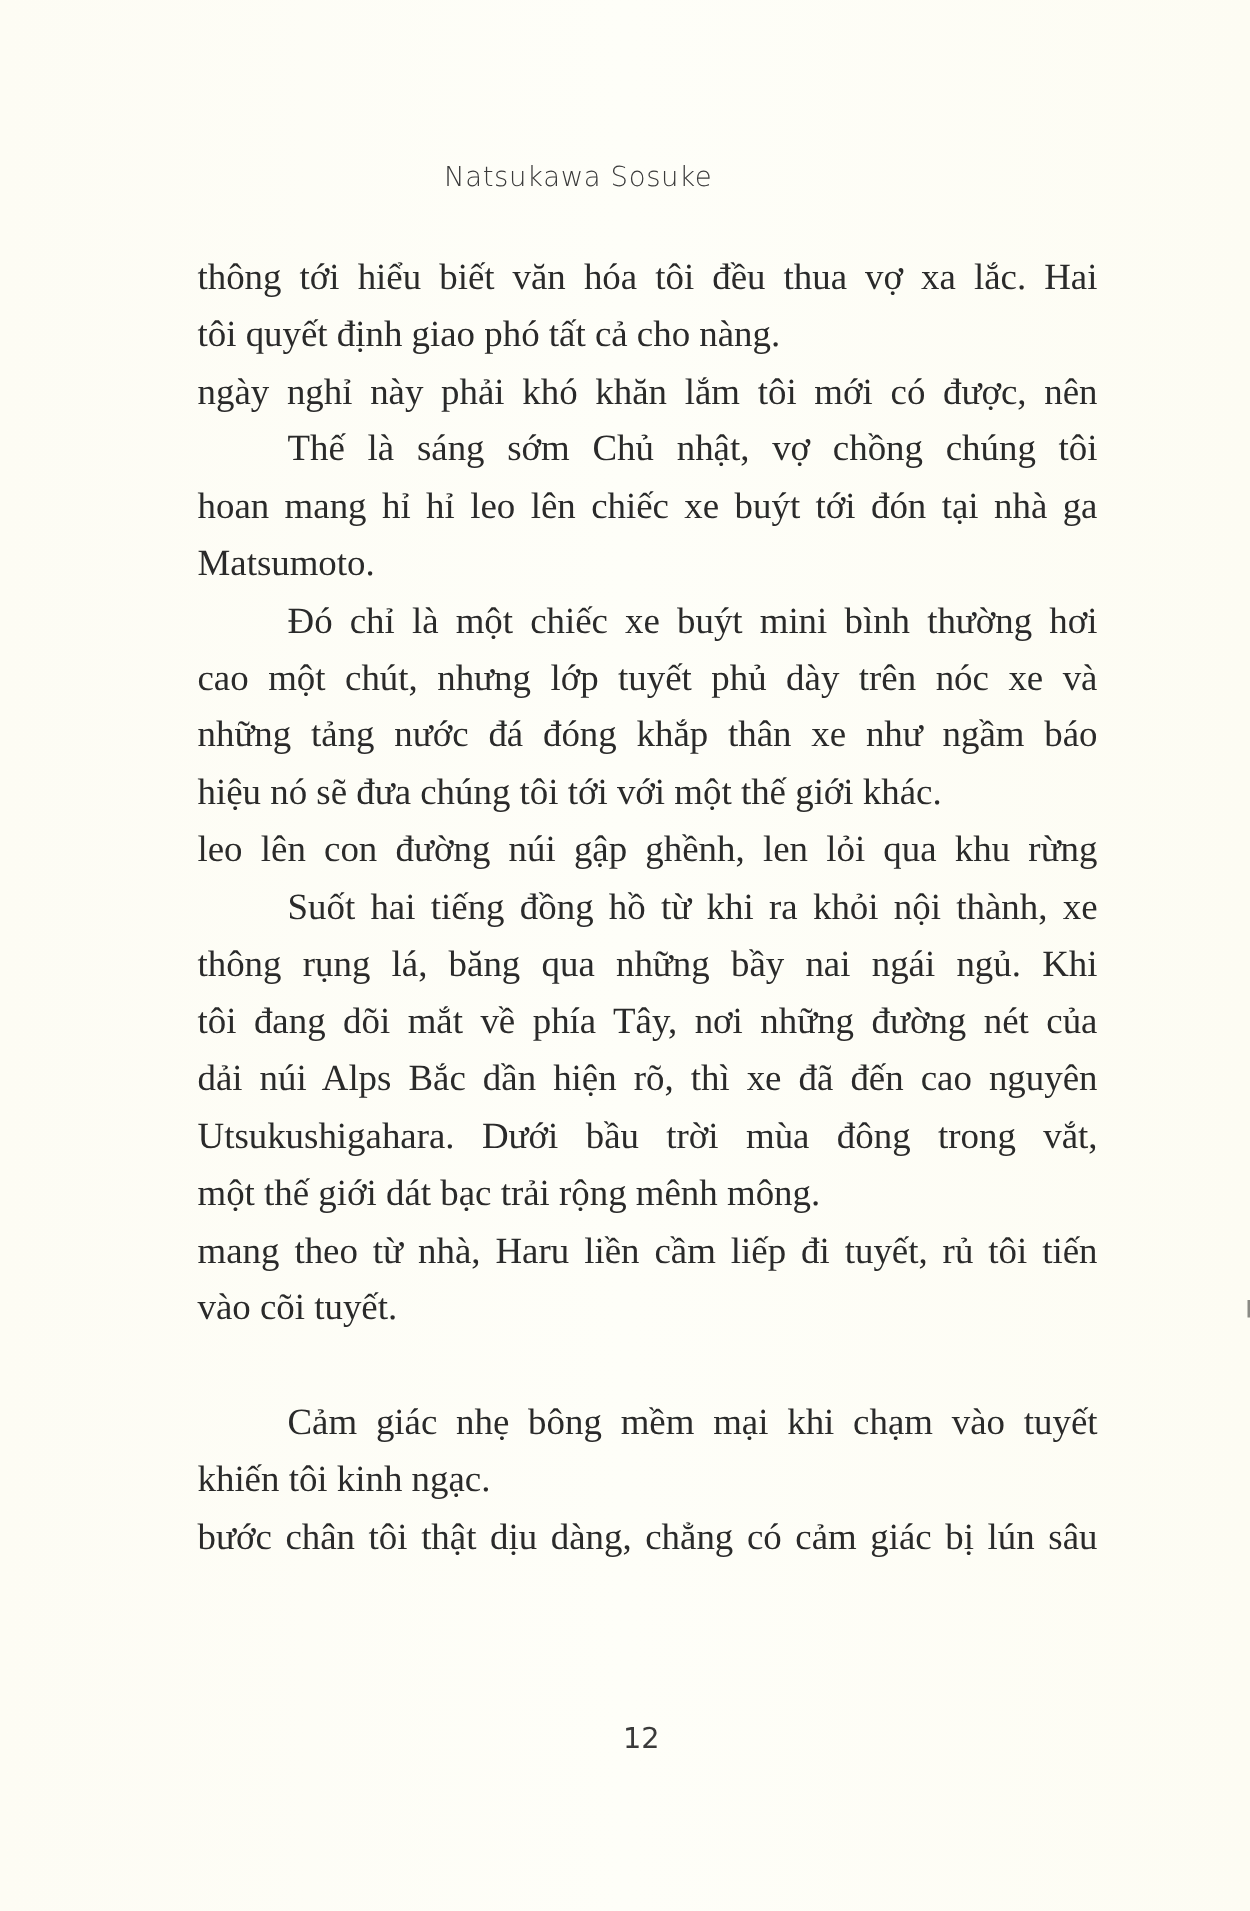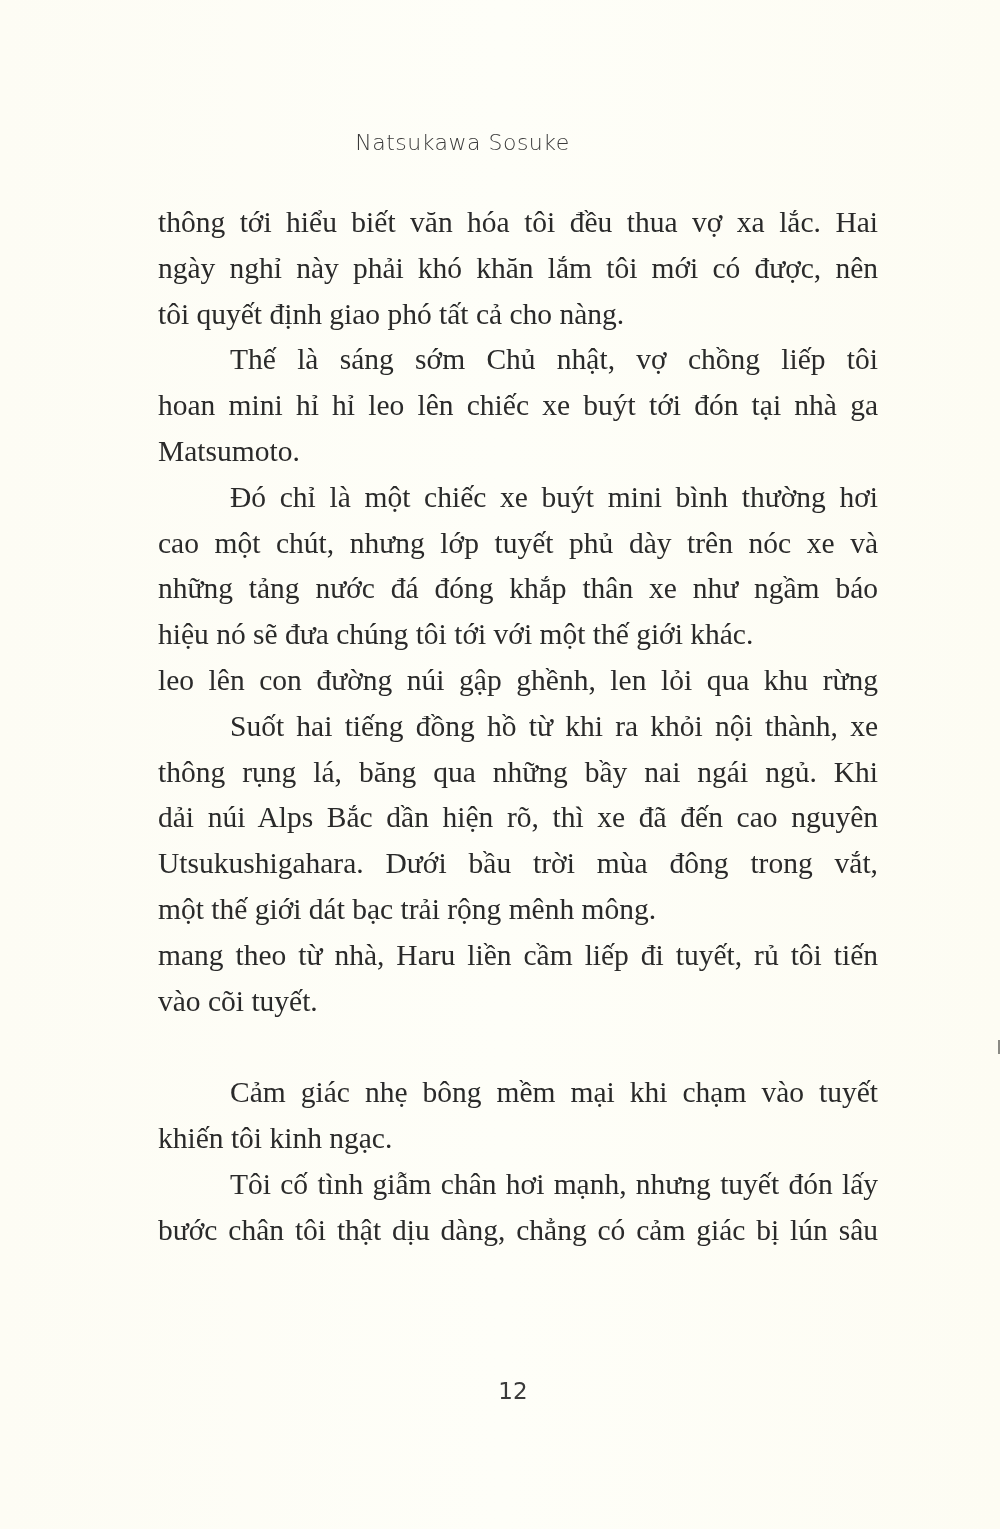--- a/index.html
+++ b/index.html
@@ -83,47 +83,47 @@
   </style>
 </head>
 <body>
 
 <div class="page">
 
   <div class="running-header">Natsukawa Sosuke</div>
 
   <div class="body-text">
     <span class="line">thông tới hiểu biết văn hóa tôi đều thua vợ xa lắc. Hai</span>
+    <span class="line last">tôi quyết định giao phó tất cả cho nàng.</span>
     <span class="line">ngày nghỉ này phải khó khăn lắm tôi mới có được, nên</span>
-    <span class="line last">tôi quyết định giao phó tất cả cho nàng.</span>
 
-    <span class="line indent">Thế là sáng sớm Chủ nhật, vợ chồng liếp tôi</span>
-    <span class="line">hoan mini hỉ hỉ leo lên chiếc xe buýt tới đón tại nhà ga</span>
+    <span class="line indent">Thế là sáng sớm Chủ nhật, vợ chồng chúng tôi</span>
+    <span class="line">hoan mang hỉ hỉ leo lên chiếc xe buýt tới đón tại nhà ga</span>
     <span class="line last">Matsumoto.</span>
 
     <span class="line indent">Đó chỉ là một chiếc xe buýt mini bình thường hơi</span>
     <span class="line">cao một chút, nhưng lớp tuyết phủ dày trên nóc xe và</span>
     <span class="line">những tảng nước đá đóng khắp thân xe như ngầm báo</span>
     <span class="line last">hiệu nó sẽ đưa chúng tôi tới với một thế giới khác.</span>
 
     <span class="line">leo lên con đường núi gập ghềnh, len lỏi qua khu rừng</span>
     <span class="line indent">Suốt hai tiếng đồng hồ từ khi ra khỏi nội thành, xe</span>
     <span class="line">thông rụng lá, băng qua những bầy nai ngái ngủ. Khi</span>
+    <span class="line">tôi đang dõi mắt về phía Tây, nơi những đường nét của</span>
     <span class="line">dải núi Alps Bắc dần hiện rõ, thì xe đã đến cao nguyên</span>
     <span class="line">Utsukushigahara. Dưới bầu trời mùa đông trong vắt,</span>
     <span class="line last">một thế giới dát bạc trải rộng mênh mông.</span>
 
     <span class="line">mang theo từ nhà, Haru liền cầm liếp đi tuyết, rủ tôi tiến</span>
     <span class="line last">vào cõi tuyết.</span>
 
     <span class="spacer"></span>
 
     <span class="line indent">Cảm giác nhẹ bông mềm mại khi chạm vào tuyết</span>
     <span class="line last">khiến tôi kinh ngạc.</span>
 
-    <span class="line indent">Tôi cố tình giẫm chân hơi mạnh, nhưng tuyết đón lấy</span>
     <span class="line">bước chân tôi thật dịu dàng, chẳng có cảm giác bị lún sâu</span>
   </div>
 
   <div class="page-number">12</div>
 
   <div class="bleed-edge"></div>
 </div>
 
 </body></html>

